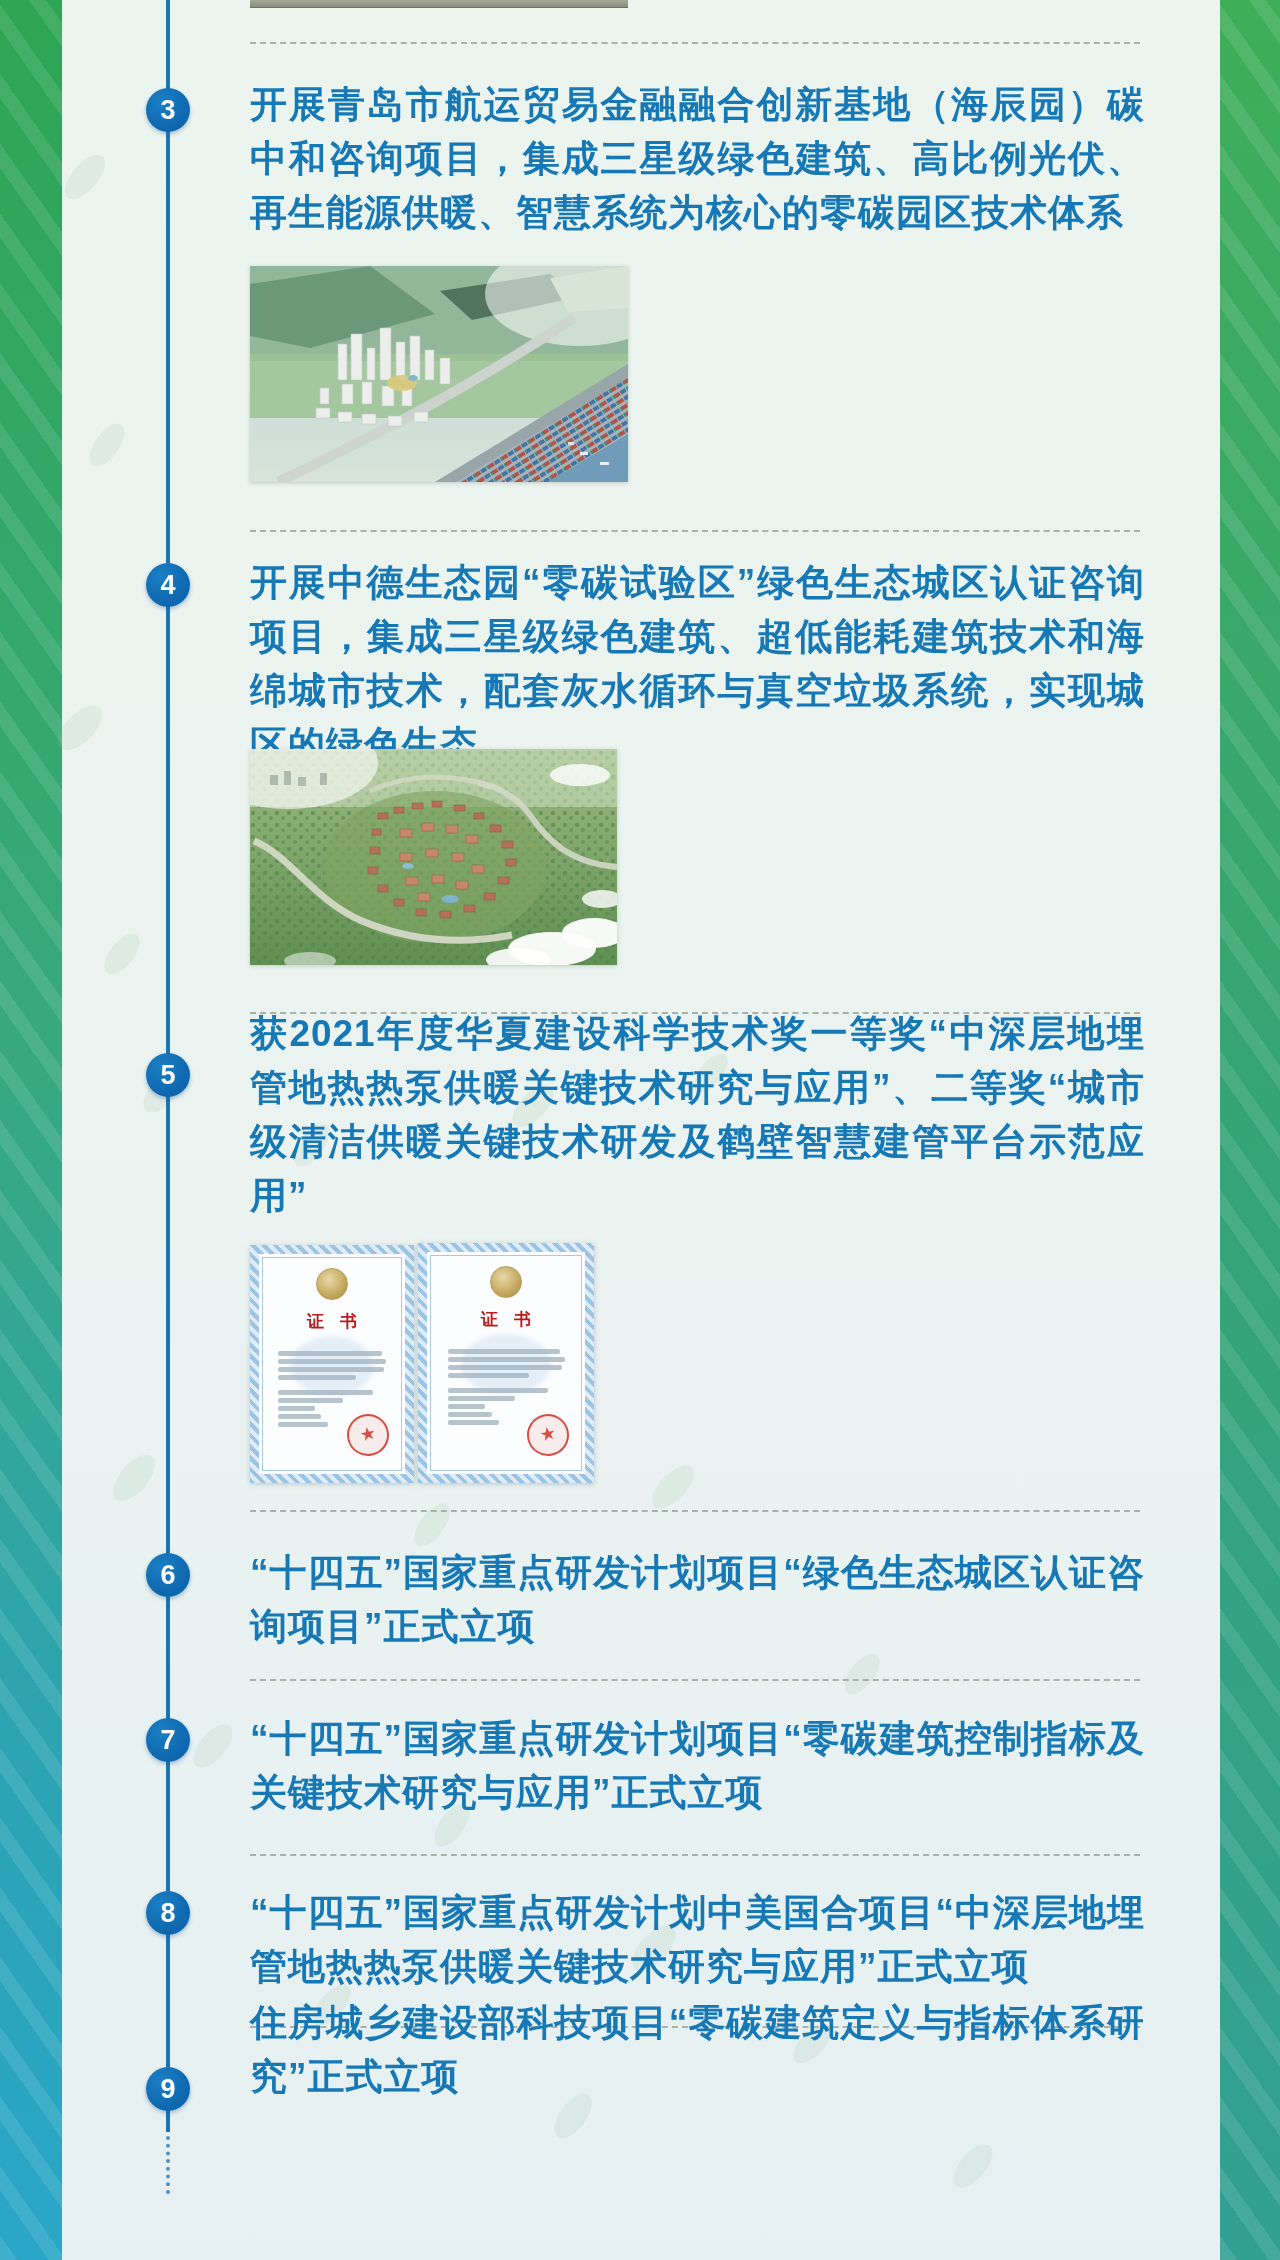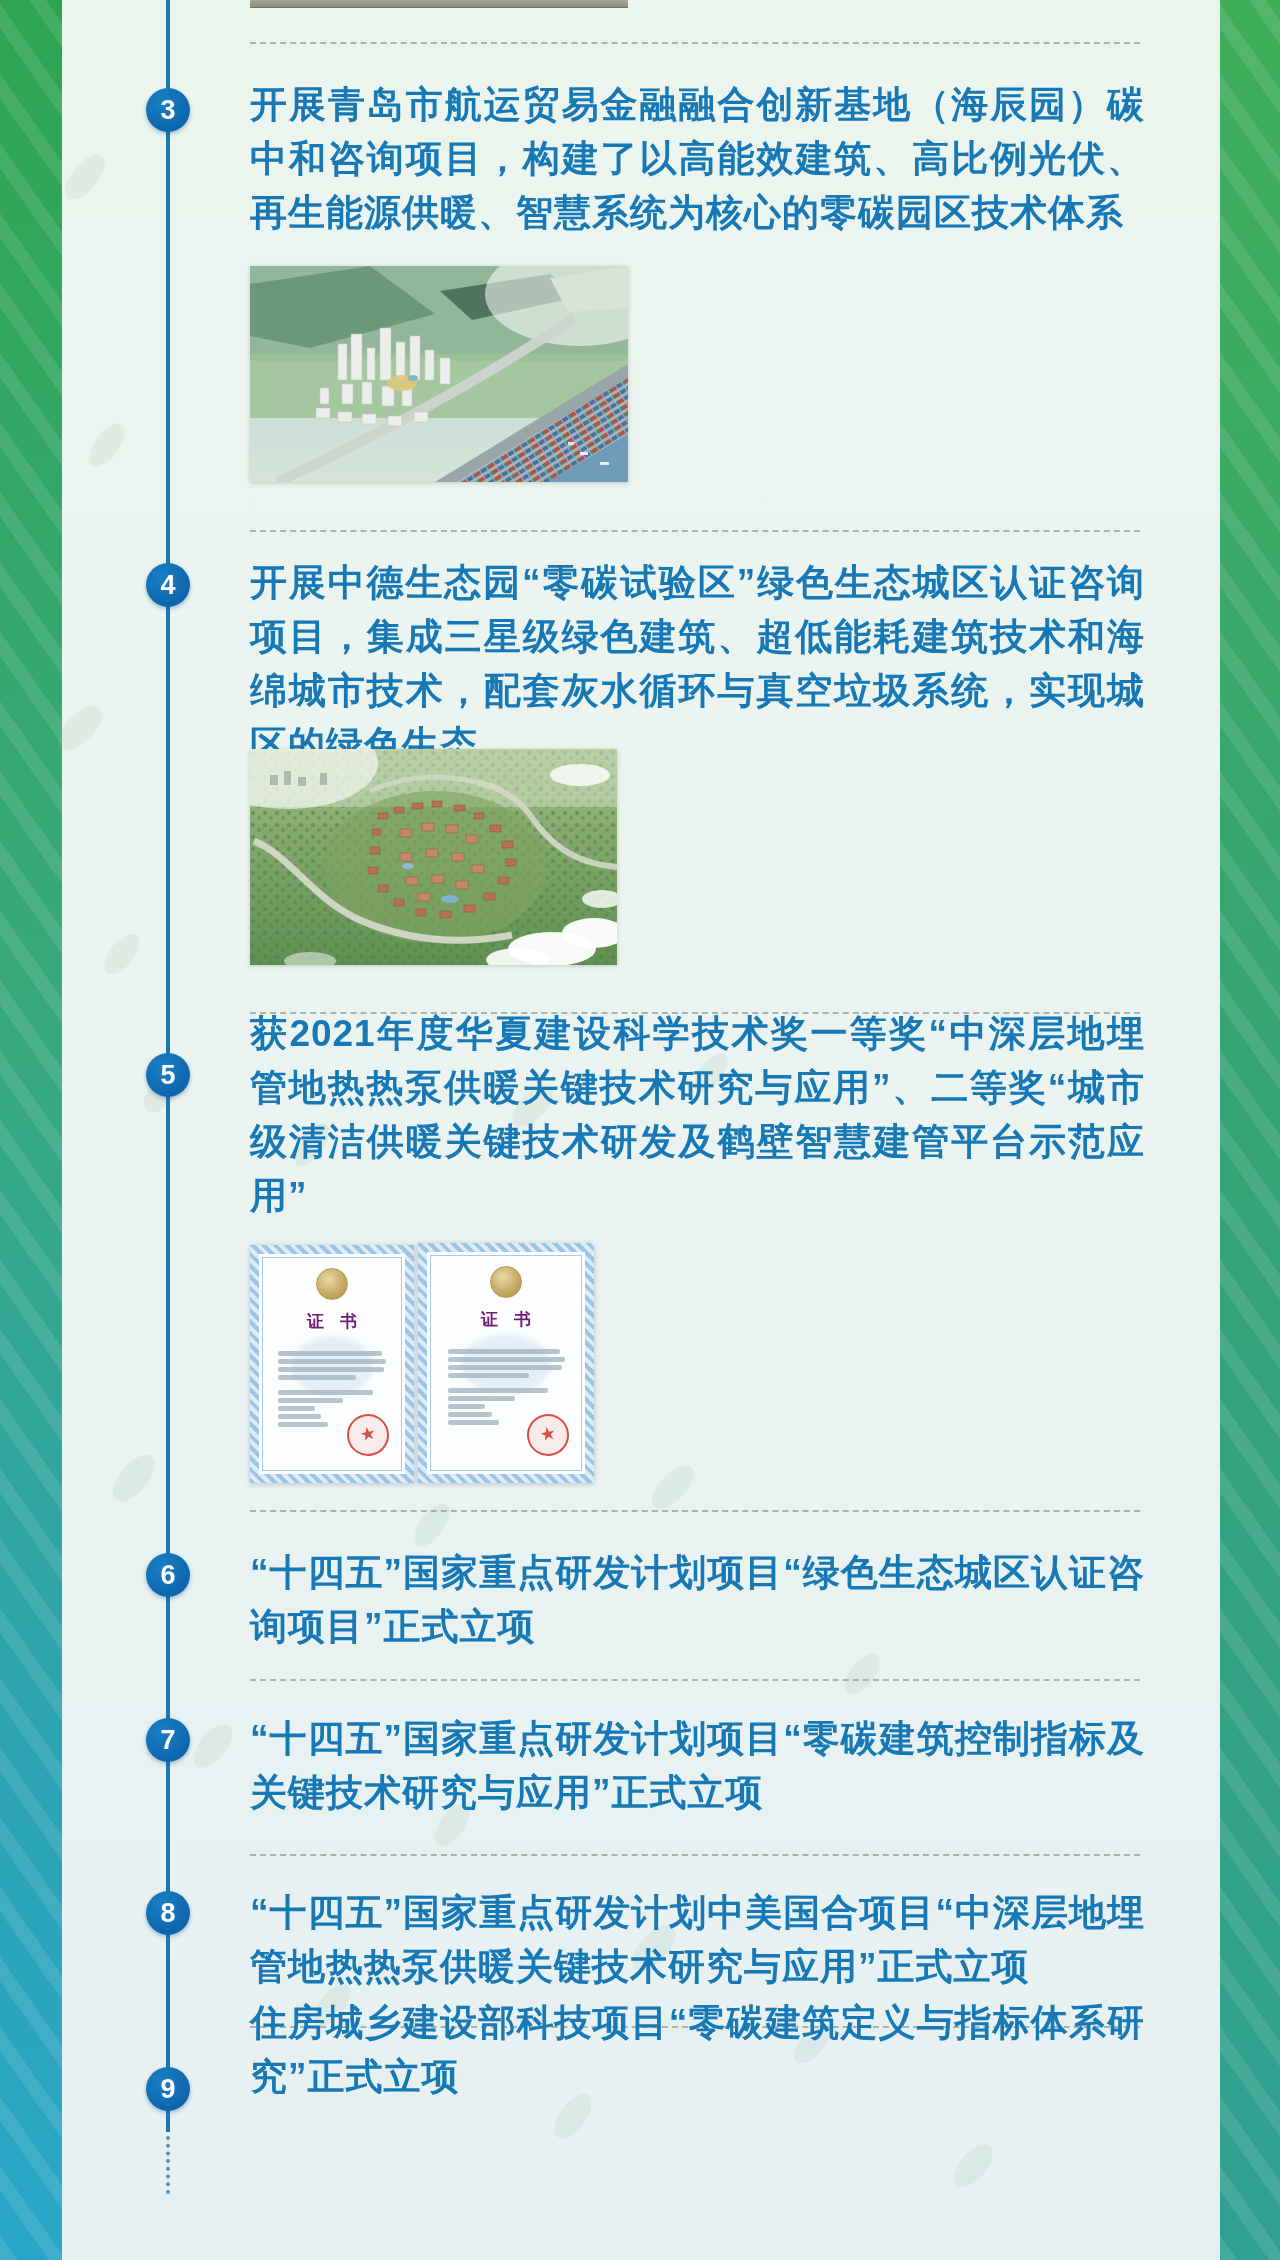--- a/index.html
+++ b/index.html
@@ -53,21 +53,21 @@
   .cert-inner{
     position:absolute;inset:3px;border:1px solid #a9c9e6;
     display:flex;flex-direction:column;align-items:center;
   }
   .cert-emblem{
     width:30px;height:30px;border-radius:50%;margin-top:10px;
     background:radial-gradient(circle at 40% 35%,#e7d9a8,#c4a75e 60%,#a88c45);
     border:1px solid #b79a54;
   }
   .cert-title{
-    color:#701a75;font-size:17px;font-weight:bold;letter-spacing:16px;
+    color:#b91c1c;font-size:17px;font-weight:bold;letter-spacing:16px;
     margin:10px 0 13px 16px;
   }
   .cert-line{height:5px;background:#9fb0bd;border-radius:2px;margin:3px 0;opacity:.75;}
   .cert-map{position:absolute;top:78px;left:20%;width:60%;height:60px;border-radius:50%;
     background:#bcd3e8;opacity:.35;filter:blur(2px);}
   .cert-seal{
     position:absolute;right:12px;bottom:14px;width:38px;height:38px;border-radius:50%;
     border:2px solid #d94f43;background:rgba(230,80,70,.10);
     color:#d94f43;font-size:18px;line-height:36px;text-align:center;transform:rotate(-12deg);
   }
@@ -106,21 +106,21 @@
 
 <div class="sep" style="top:42px"></div>
 <div class="sep" style="top:530px"></div>
 <div class="sep" style="top:1012px"></div>
 <div class="sep" style="top:1510px"></div>
 <div class="sep" style="top:1679px"></div>
 <div class="sep" style="top:1854px"></div>
 <div class="sep" style="top:2026px"></div>
 
 <div class="badge" style="top:88px"><span>3</span></div>
-<div class="item-text" style="top:78px">开展青岛市航运贸易金融融合创新基地（海辰园）碳中和咨询项目，构建了以高能效建筑、高比例光伏、再生能源供暖、智慧系统为核心的零碳园区技术体系</div>
+<div class="item-text" style="top:78px">开展青岛市航运贸易金融融合创新基地（海辰园）碳中和咨询项目，集成三星级绿色建筑、高比例光伏、再生能源供暖、智慧系统为核心的零碳园区技术体系</div>
 
 <div class="photo" style="top:266px;width:378px;height:216px">
   <svg width="378" height="216" viewBox="0 0 378 216" xmlns="http://www.w3.org/2000/svg">
     <defs>
       <linearGradient id="sky1" x1="0" y1="0" x2="0" y2="1">
         <stop offset="0" stop-color="#b9d2d2"></stop>
           <stop offset="1" stop-color="#d6e4da"></stop>
       </linearGradient>
       <pattern id="cont" width="16" height="7" patternUnits="userSpaceOnUse" patternTransform="rotate(-32)">
         <rect width="16" height="7" fill="#aab4b8"></rect>

